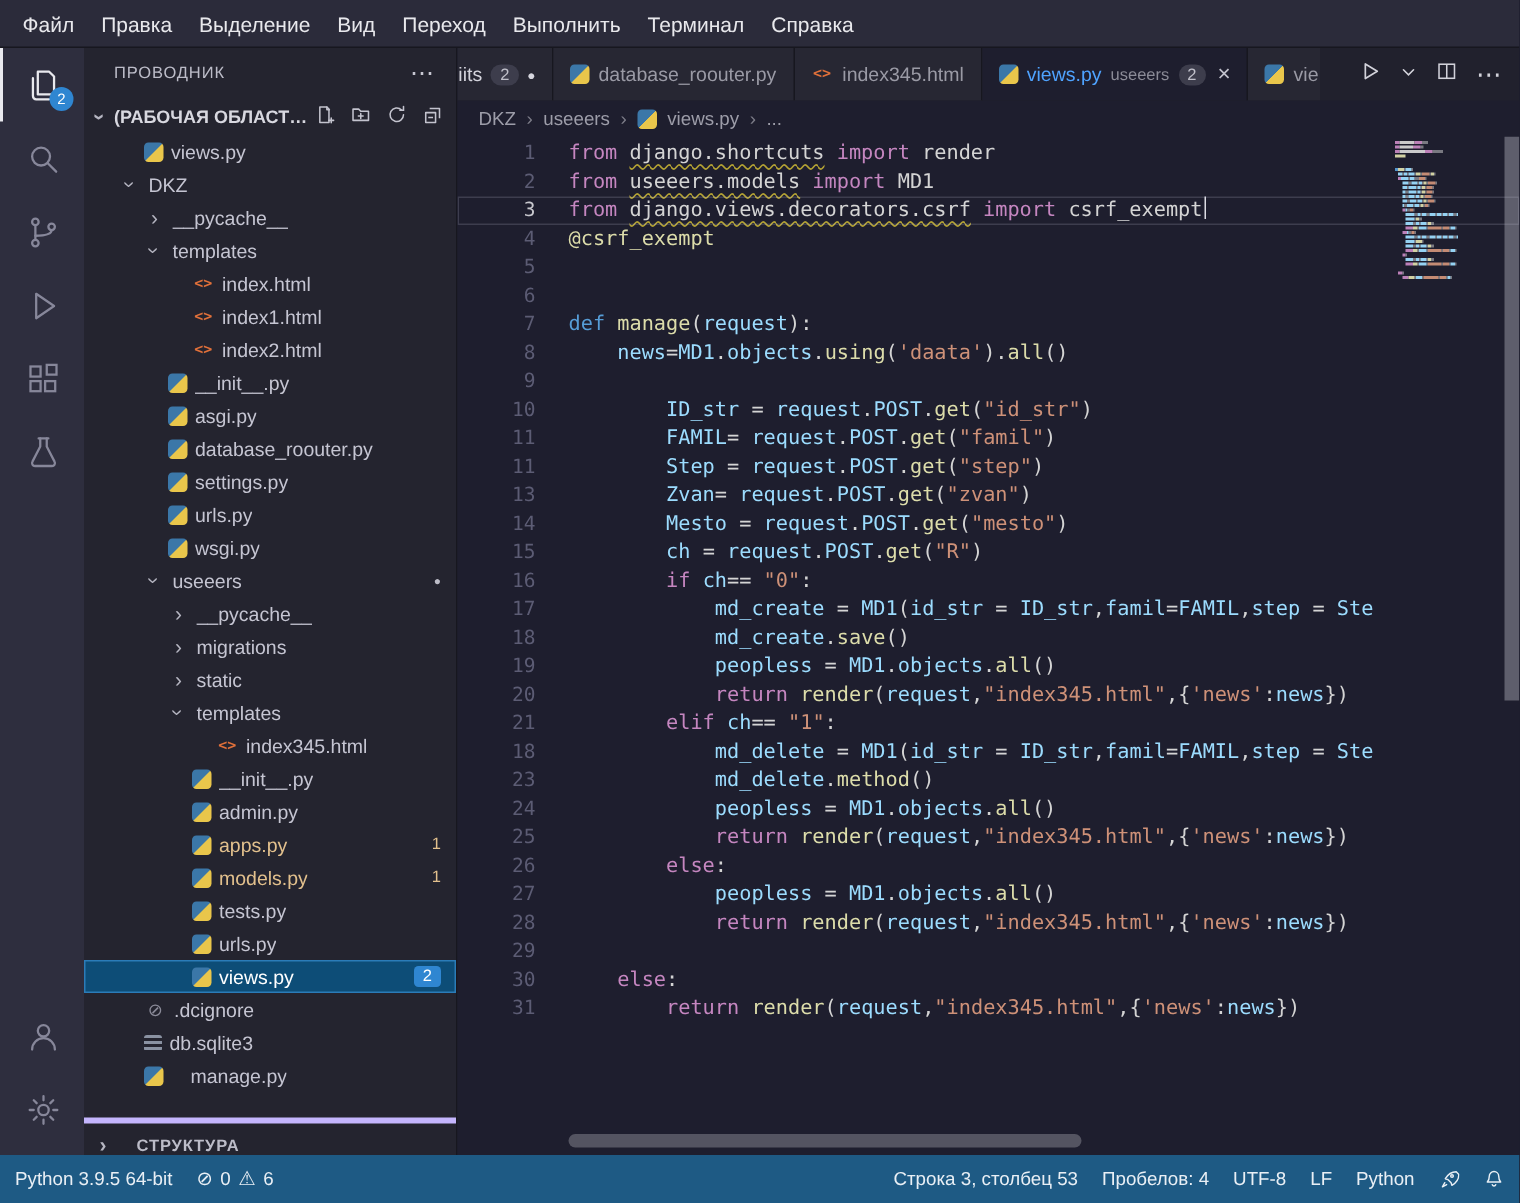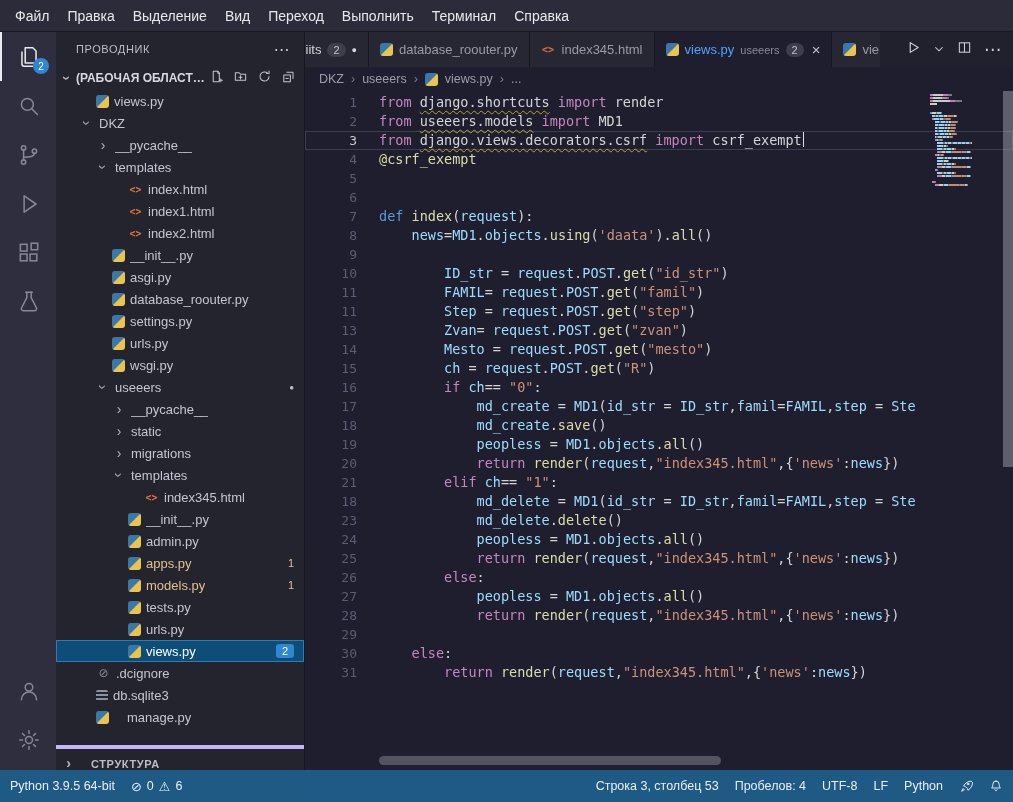--- a/index.html
+++ b/index.html
@@ -279,25 +279,25 @@
             <span class="row-right">
               <span class="mod-dot">●</span>
             </span>
           </div>
           <div class="tree-row" style="padding-left: 56px;">
             <span class="chev"></span>
             <span class="tree-label">__pycache__</span>
           </div>
           <div class="tree-row" style="padding-left: 56px;">
             <span class="chev"></span>
+            <span class="tree-label">migrations</span>
+          </div>
+          <div class="tree-row" style="padding-left: 56px;">
+            <span class="chev"></span>
             <span class="tree-label">static</span>
-          </div>
-          <div class="tree-row" style="padding-left: 56px;">
-            <span class="chev"></span>
-            <span class="tree-label">migrations</span>
           </div>
           <div class="tree-row" style="padding-left: 56px;">
             <span class="chev open"></span>
             <span class="tree-label">templates</span>
           </div>
           <div class="tree-row" style="padding-left: 88px;">
             <span class="fico ico-html"></span>
             <span class="tree-label">index345.html</span>
           </div>
           <div class="tree-row" style="padding-left: 72px;">
@@ -431,21 +431,21 @@
             <div class="code-line">
               <span class="gutter">5</span>
               <span class="code-text"></span>
             </div>
             <div class="code-line">
               <span class="gutter">6</span>
               <span class="code-text"></span>
             </div>
             <div class="code-line">
               <span class="gutter">7</span>
-              <span class="code-text"><span class="tok tok-d">def </span><span class="tok tok-f">index</span><span class="tok tok-p">(</span><span class="tok tok-v">request</span><span class="tok tok-p">):</span></span>
+              <span class="code-text"><span class="tok tok-d">def </span><span class="tok tok-f">manage</span><span class="tok tok-p">(</span><span class="tok tok-v">request</span><span class="tok tok-p">):</span></span>
             </div>
             <div class="code-line">
               <span class="gutter">8</span>
               <span class="code-text"><span class="tok tok-p">    </span><span class="tok tok-v">news</span><span class="tok tok-p">=</span><span class="tok tok-v">MD1</span><span class="tok tok-p">.</span><span class="tok tok-v">objects</span><span class="tok tok-p">.</span><span class="tok tok-f">using</span><span class="tok tok-p">(</span><span class="tok tok-s">'daata'</span><span class="tok tok-p">).</span><span class="tok tok-f">all</span><span class="tok tok-p">()</span></span>
             </div>
             <div class="code-line">
               <span class="gutter">9</span>
             </div>
             <div class="code-line">
               <span class="gutter">10</span>
@@ -494,21 +494,21 @@
             <div class="code-line">
               <span class="gutter">21</span>
               <span class="code-text"><span class="tok tok-p">        </span><span class="tok tok-k">elif </span><span class="tok tok-v">ch</span><span class="tok tok-p">== </span><span class="tok tok-s">"1"</span><span class="tok tok-p">:</span></span>
             </div>
             <div class="code-line">
               <span class="gutter">18</span>
               <span class="code-text"><span class="tok tok-p">            </span><span class="tok tok-v">md_delete</span><span class="tok tok-p"> = </span><span class="tok tok-v">MD1</span><span class="tok tok-p">(</span><span class="tok tok-v">id_str</span><span class="tok tok-p"> = </span><span class="tok tok-v">ID_str</span><span class="tok tok-p">,</span><span class="tok tok-v">famil</span><span class="tok tok-p">=</span><span class="tok tok-v">FAMIL</span><span class="tok tok-p">,</span><span class="tok tok-v">step</span><span class="tok tok-p"> = </span><span class="tok tok-v">Ste</span></span>
             </div>
             <div class="code-line">
               <span class="gutter">23</span>
-              <span class="code-text"><span class="tok tok-p">            </span><span class="tok tok-v">md_delete</span><span class="tok tok-p">.</span><span class="tok tok-f">delete</span><span class="tok tok-p">()</span></span>
+              <span class="code-text"><span class="tok tok-p">            </span><span class="tok tok-v">md_delete</span><span class="tok tok-p">.</span><span class="tok tok-f">method</span><span class="tok tok-p">()</span></span>
             </div>
             <div class="code-line">
               <span class="gutter">24</span>
               <span class="code-text"><span class="tok tok-p">            </span><span class="tok tok-v">peopless</span><span class="tok tok-p"> = </span><span class="tok tok-v">MD1</span><span class="tok tok-p">.</span><span class="tok tok-v">objects</span><span class="tok tok-p">.</span><span class="tok tok-f">all</span><span class="tok tok-p">()</span></span>
             </div>
             <div class="code-line">
               <span class="gutter">25</span>
               <span class="code-text"><span class="tok tok-p">            </span><span class="tok tok-k">return </span><span class="tok tok-f">render</span><span class="tok tok-p">(</span><span class="tok tok-v">request</span><span class="tok tok-p">,</span><span class="tok tok-s">"index345.html"</span><span class="tok tok-p">,{</span><span class="tok tok-s">'news'</span><span class="tok tok-p">:</span><span class="tok tok-v">news</span><span class="tok tok-p">})</span></span>
             </div>
             <div class="code-line">

